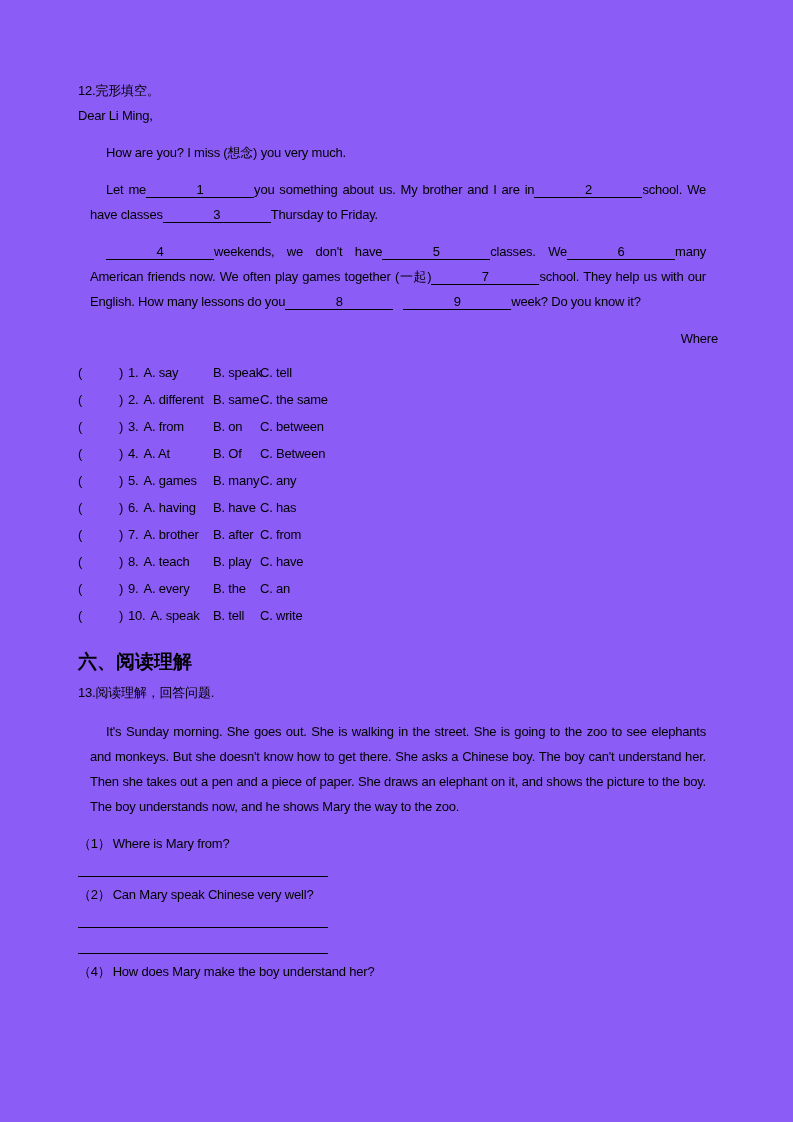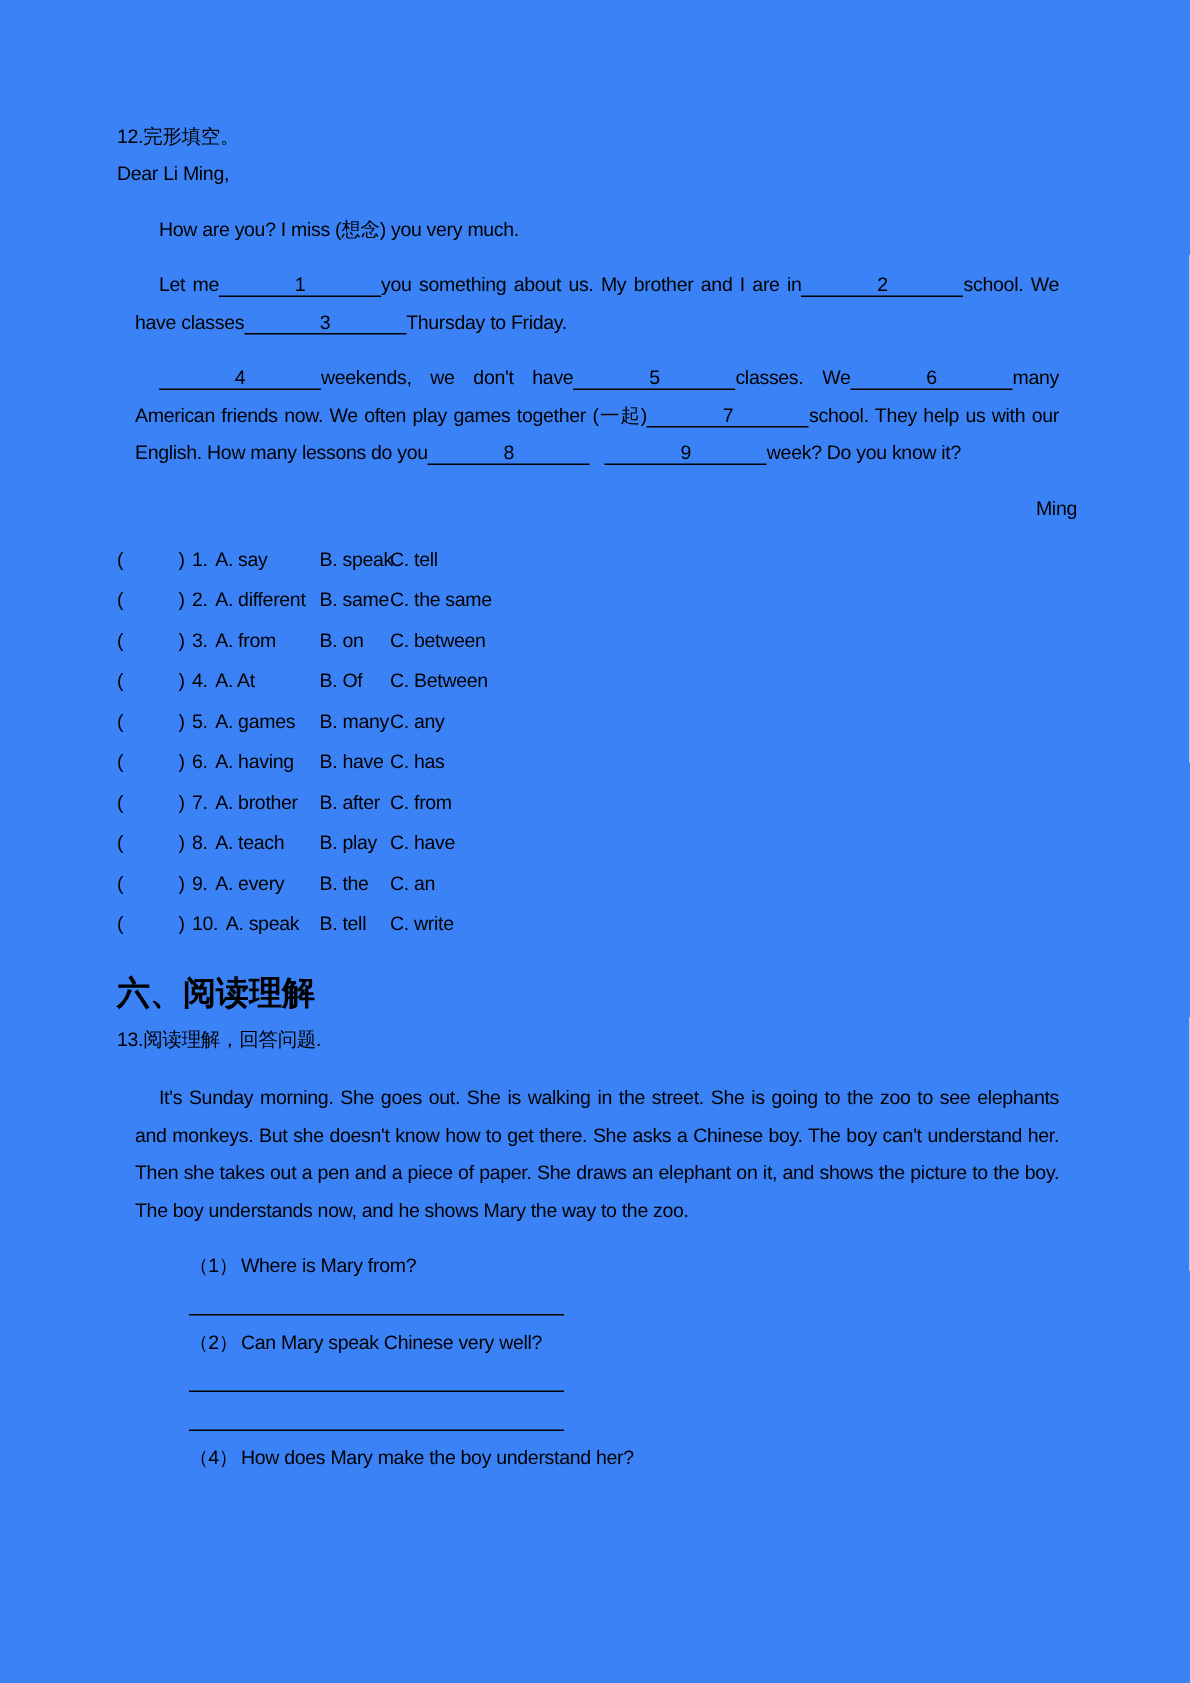--- a/index.html
+++ b/index.html
@@ -1,20 +1,20 @@
 <!DOCTYPE html>
 <html><head>
 <meta charset="utf-8">
 <style>
   html, body { margin: 0; padding: 0; background: #ffffff; }
   .page {
     position: relative;
     width: 793px;
     height: 1122px;
-    background: #3b82f6;
+    background: #8b5cf6;
     overflow: hidden;
     font-family: "Liberation Sans", sans-serif;
     font-size: 13px;
     letter-spacing: -0.2px;
     color: #000000;
   }
   .content {
     position: absolute;
     left: 78px;
     top: 78px;
@@ -41,27 +41,27 @@
   .p-open  { width: 41px; }
   .p-close { width: 9px;  }
   .cell-na { width: 85px; }
   .cell-na .num { margin-right: 5px; }
   .cell-b  { width: 47px; }
   .cell-c  { }
 
   .section-heading {
     margin: 16px 0 0 0;
     line-height: 34px;
-    font-size: 22px;
+    font-size: 19px;
     font-weight: bold;
     letter-spacing: 0;
   }
   .item-title { margin: 0 0 5px 0; line-height: 28px; }
 
-  .questions { margin-top: 2px; margin-left: 48px; }
+  .questions { margin-top: 2px; }
   .q-row  { margin: 0; line-height: 25px; }
   .q-label { margin-right: 2px; }
   .answer-line {
     width: 250px;
     height: 20px;
     border-bottom: 1.5px solid #000;
     margin-bottom: 5px;
   }
 </style>
 </head>
@@ -74,21 +74,21 @@
 
     <p class="line">Dear Li Ming,</p>
 
     <p class="para indent">How are you? I miss (想念) you very much.</p>
 
     <p class="para indent"><span>Let me</span><span class="blank">1</span><span>you something about us. My brother and I are in</span><span class="blank">2</span><span>school. We have classes</span><span class="blank">3</span><span>Thursday to Friday.</span></p>
 
     <p class="para indent"><span class="blank">4</span><span>weekends, we don't have</span><span class="blank">5</span><span>classes. We</span><span class="blank">6</span><span>many American friends now. We often play games together (一起)</span><span class="blank">7</span><span>school. They help us with our English. How many lessons do you</span><span class="blank">8</span><span class="gap"></span><span class="blank">9</span><span>week? Do you know it?</span></p>
 
 
-    <p class="sig">Ming</p>
+    <p class="sig">Where</p>
 
     <div class="options">
       <div class="opt-row">
           <span class="p-open">(</span>
           <span class="p-close">)</span>
           <span class="cell-na"><span class="num">1.</span><span>A. say</span></span>
           <span class="cell-b">B. speak</span>
           <span class="cell-c">C. tell</span>
         </div>
       <div class="opt-row">

